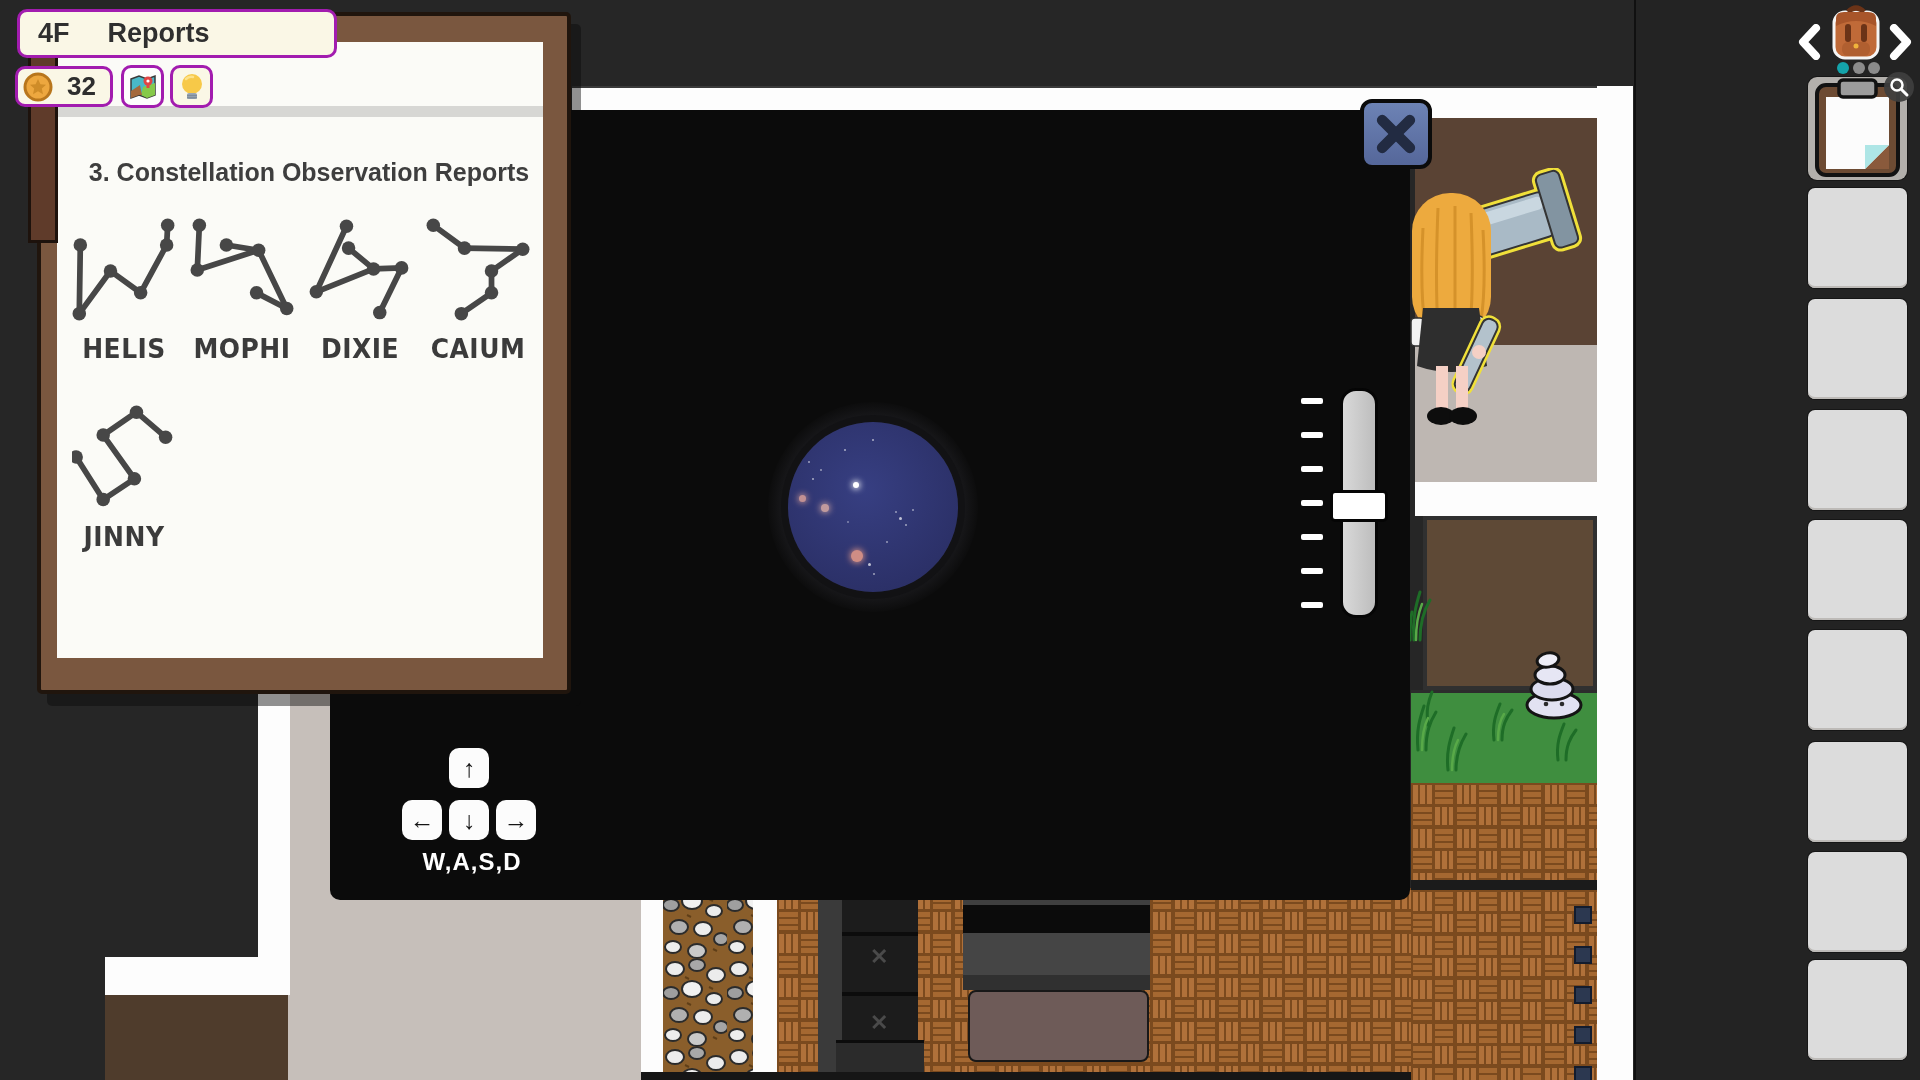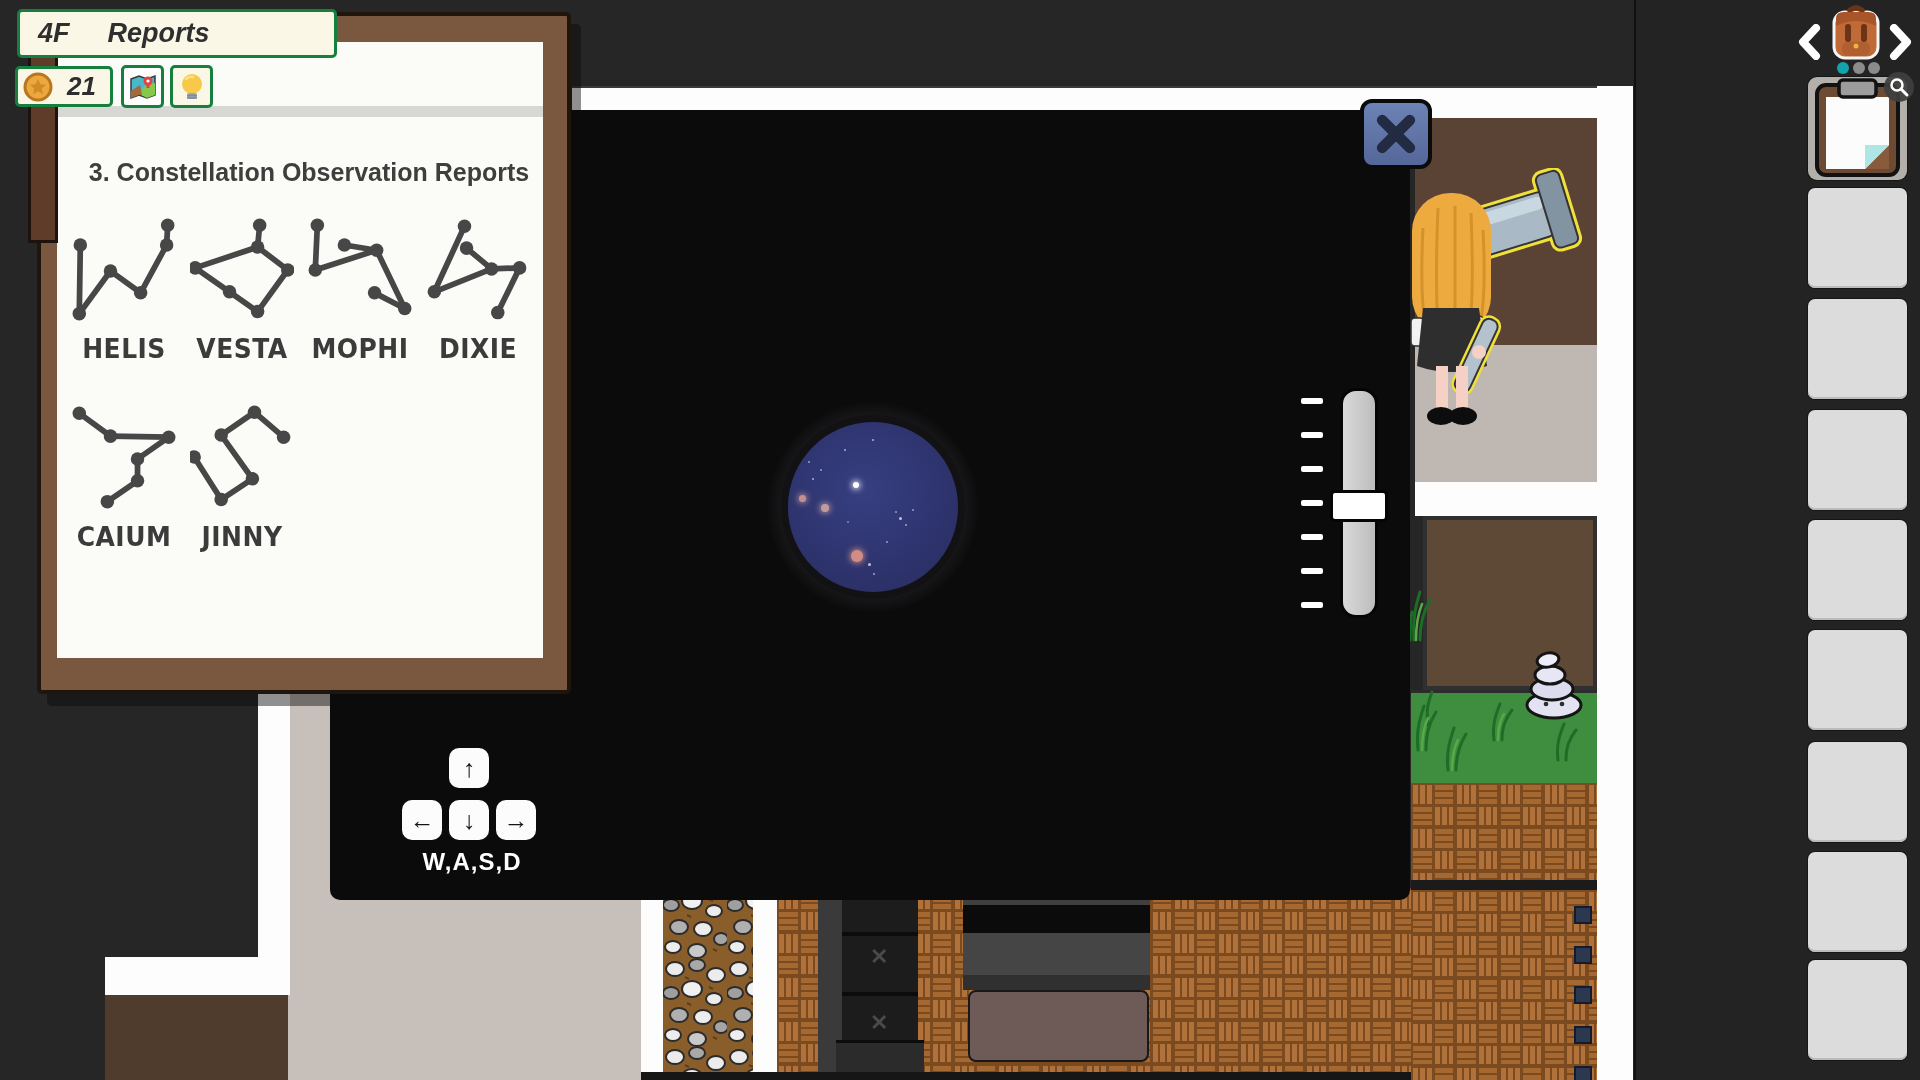--- a/index.html
+++ b/index.html
@@ -16,21 +16,21 @@
   #report-title{left:22px;top:116px;width:460px;font-size:25px;font-weight:600;color:#3e3e3e;text-align:center;}
   #const-grid{left:8px;top:166px;width:474px;height:420px;display:grid;
     grid-template-columns:repeat(4,118px);grid-template-rows:176px 176px;row-gap:12px;}
   .const-cell{display:flex;flex-direction:column;align-items:center;}
   .const-fig{width:104px;height:126px;}
   .const-name{font-family:"DejaVu Sans",sans-serif;font-weight:900;font-size:25px;
     letter-spacing:.5px;color:#3b3b3b;transform:scaleY(1.08);white-space:nowrap;}
   #sign-post{left:28px;top:55px;width:24px;height:182px;background:#5f3b2a;
     border:3px solid #1d120c;z-index:17;}
   
-  .hud-box{background:#faf7e6;border:3px solid #15803d;border-radius:5px;z-index:20;font-style:italic;}
+  .hud-box{background:#faf7e6;border:3px solid #a21caf;border-radius:10px;z-index:20;}
   #location-box{left:17px;top:9px;width:320px;height:49px;display:flex;align-items:center;
     padding-left:18px;gap:38px;font-size:27px;font-weight:700;color:#2f2f2f;box-sizing:border-box;}
   #coin-bar{left:15px;top:66px;width:98px;height:41px;display:flex;align-items:center;box-sizing:border-box;}
   #coin-count{flex:1;text-align:center;font-size:26px;font-weight:800;color:#2e2e2e;}
   .icon-btn{width:43px;height:43px;display:flex;align-items:center;justify-content:center;box-sizing:border-box;}
   #map-btn{left:121px;top:65px;background:#fdfdfd;}
   #bulb-btn{left:170px;top:65px;}
   
   #scope-panel{left:330px;top:110px;width:1080px;height:790px;background:#0b0b0b;
     border-radius:10px;z-index:14;}
@@ -295,37 +295,20 @@
               <line x1="66" y1="71" x2="91" y2="25" stroke="#474747" stroke-width="5.5" stroke-linecap="round"></line>
               <line x1="91" y1="25" x2="92" y2="6" stroke="#474747" stroke-width="5.5" stroke-linecap="round"></line>
               <circle cx="8" cy="25" r="6.5" fill="#474747"></circle>
               <circle cx="7" cy="91" r="6.5" fill="#474747"></circle>
               <circle cx="37" cy="50" r="6.5" fill="#474747"></circle>
               <circle cx="66" cy="71" r="6.5" fill="#474747"></circle>
               <circle cx="91" cy="25" r="6.5" fill="#474747"></circle>
               <circle cx="92" cy="6" r="6.5" fill="#474747"></circle>
             </svg>
             <div class="const-name">HELIS</div>
-          </div>
-          <div class="const-cell">
-            <svg class="const-fig" viewBox="0 0 100 100">
-              <line x1="67" y1="6" x2="65" y2="27" stroke="#474747" stroke-width="5.5" stroke-linecap="round"></line>
-              <line x1="65" y1="27" x2="5" y2="47" stroke="#474747" stroke-width="5.5" stroke-linecap="round"></line>
-              <line x1="65" y1="27" x2="94" y2="49" stroke="#474747" stroke-width="5.5" stroke-linecap="round"></line>
-              <line x1="5" y1="47" x2="38" y2="70" stroke="#474747" stroke-width="5.5" stroke-linecap="round"></line>
-              <line x1="38" y1="70" x2="65" y2="89" stroke="#474747" stroke-width="5.5" stroke-linecap="round"></line>
-              <line x1="65" y1="89" x2="94" y2="49" stroke="#474747" stroke-width="5.5" stroke-linecap="round"></line>
-              <circle cx="5" cy="47" r="6.5" fill="#474747"></circle>
-              <circle cx="65" cy="27" r="6.5" fill="#474747"></circle>
-              <circle cx="67" cy="6" r="6.5" fill="#474747"></circle>
-              <circle cx="94" cy="49" r="6.5" fill="#474747"></circle>
-              <circle cx="38" cy="70" r="6.5" fill="#474747"></circle>
-              <circle cx="65" cy="89" r="6.5" fill="#474747"></circle>
-            </svg>
-            <div class="const-name">VESTA</div>
           </div>
           <div class="const-cell">
             <svg class="const-fig" viewBox="0 0 100 100">
               <line x1="9" y1="6" x2="7" y2="49" stroke="#474747" stroke-width="5.5" stroke-linecap="round"></line>
               <line x1="35" y1="25" x2="66" y2="30" stroke="#474747" stroke-width="5.5" stroke-linecap="round"></line>
               <line x1="7" y1="49" x2="66" y2="30" stroke="#474747" stroke-width="5.5" stroke-linecap="round"></line>
               <line x1="66" y1="30" x2="93" y2="86" stroke="#474747" stroke-width="5.5" stroke-linecap="round"></line>
               <line x1="64" y1="71" x2="93" y2="86" stroke="#474747" stroke-width="5.5" stroke-linecap="round"></line>
               <circle cx="9" cy="6" r="6.5" fill="#474747"></circle>
               <circle cx="7" cy="49" r="6.5" fill="#474747"></circle>
@@ -391,21 +374,21 @@
 
   <div id="location-box" class="abs hud-box">
     <span>4F</span>
     <span>Reports</span>
   </div>
   <div id="coin-bar" class="abs hud-box">
     <svg width="30" height="30" viewBox="0 0 30 30" style="margin-left:5px;">
       <circle cx="15" cy="15" r="13" fill="#eda73f" stroke="#b8761d" stroke-width="3"></circle>
       <path d="M15 7 L17.4 12.2 L23 12.8 L18.8 16.6 L20 22.2 L15 19.3 L10 22.2 L11.2 16.6 L7 12.8 L12.6 12.2 Z" fill="#cf8c28"></path>
     </svg>
-    <span id="coin-count">21</span>
+    <span id="coin-count">32</span>
   </div>
   <div id="map-btn" class="abs hud-box icon-btn">
     <svg width="30" height="28" viewBox="0 0 30 28">
       <path d="M3 6 L11 3 L19 6 L27 3 L27 22 L19 25 L11 22 L3 25 Z" fill="#49b8c8" stroke="#3a3a3a" stroke-width="1.5"></path>
       <path d="M15 14 L27 10 L27 22 L19 25 L13 22 Z" fill="#86c94a"></path>
       <path d="M3 18 L12 12 L14 22 L11 22 L3 25 Z" fill="#a5693c"></path>
       <circle cx="20" cy="8" r="4.5" fill="#e04545"></circle>
       <path d="M20 8 L20 15" stroke="#e04545" stroke-width="3"></path>
       <circle cx="20" cy="8" r="1.6" fill="#fff"></circle>
     </svg>

